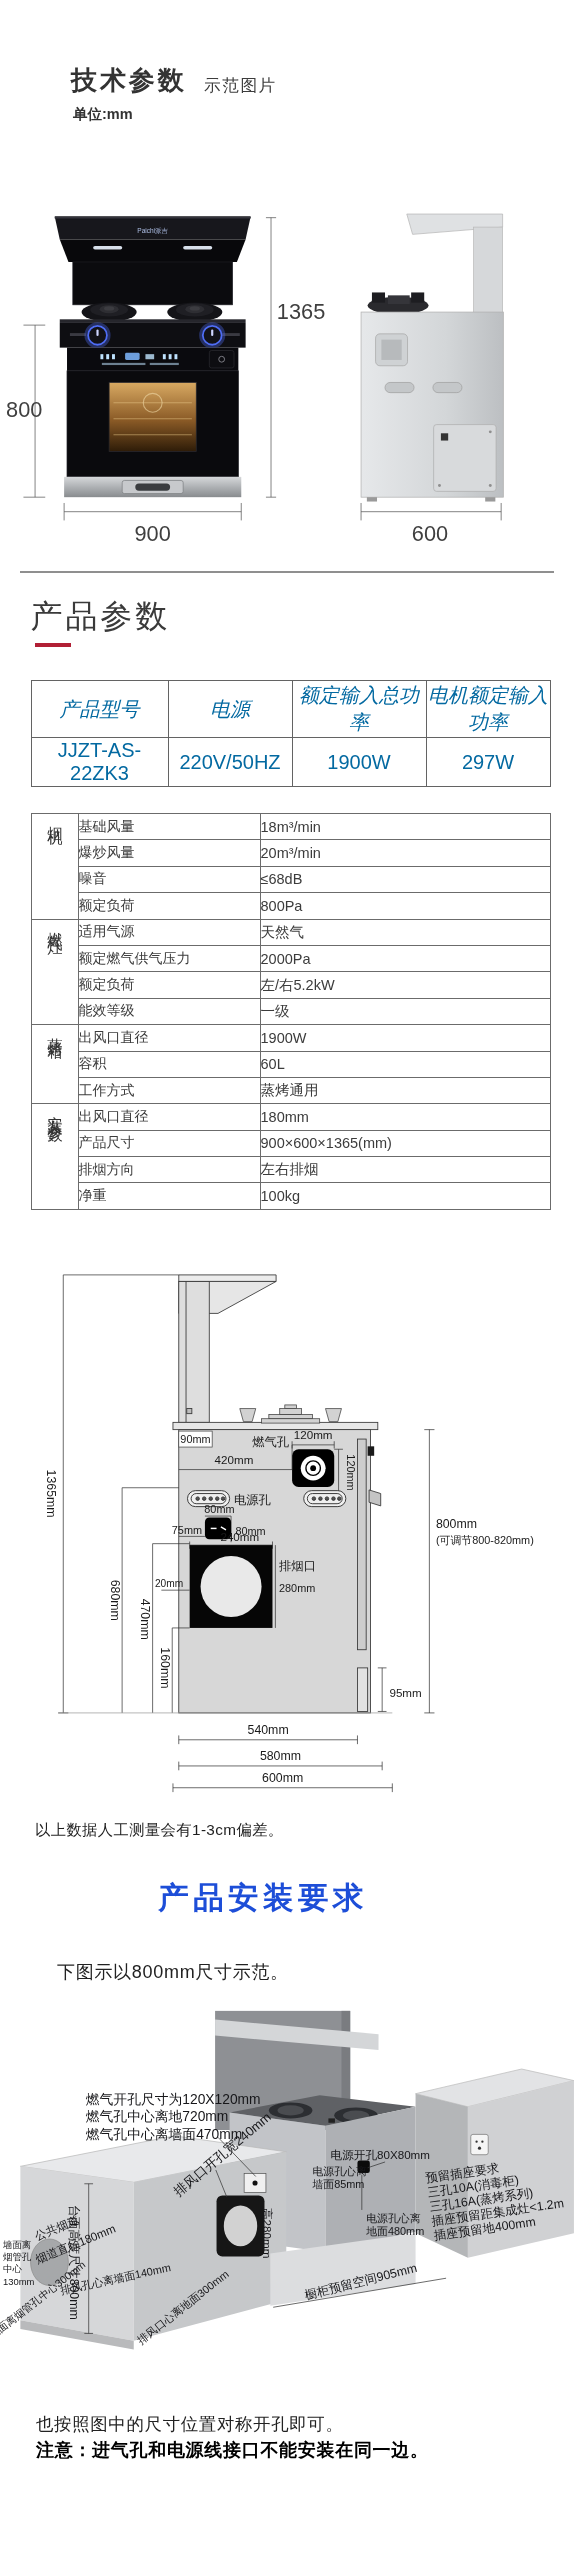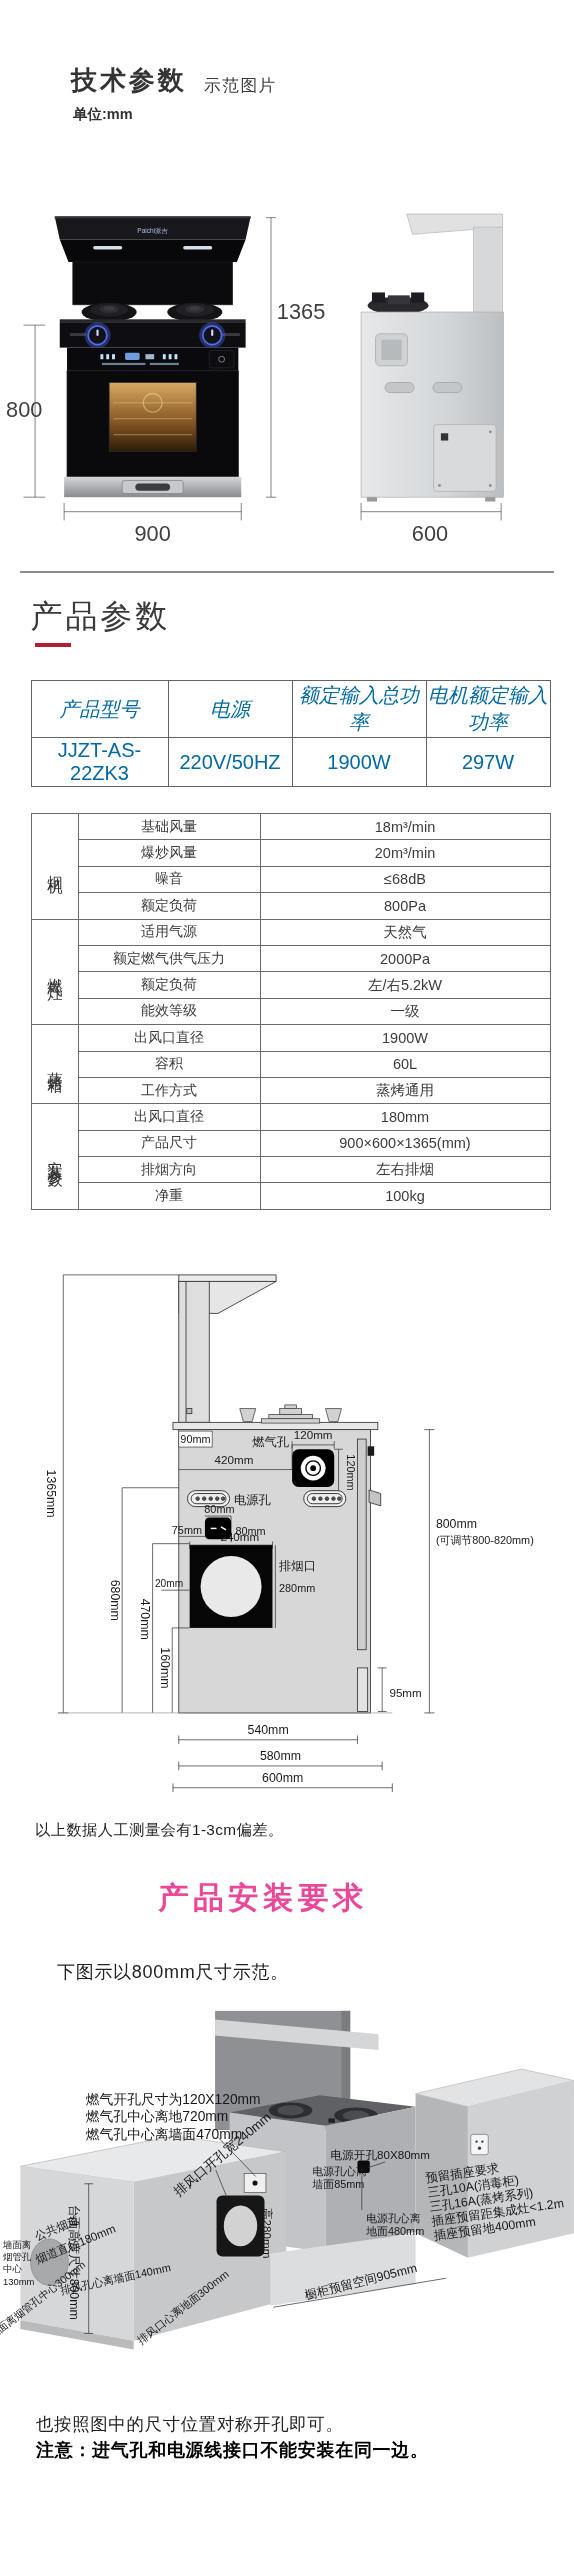--- a/index.html
+++ b/index.html
@@ -11,28 +11,28 @@
   .unit{font-size:14.5px;font-weight:700;color:#333;}
   .h2{font-size:32px;font-weight:500;letter-spacing:2.9px;color:#3a3a3a;}
   .redline{background:#b11f35;}
   .divider{background:#8f8f8f;}
   table{border-collapse:collapse;table-layout:fixed;background:#fff;}
   .t1{width:518px;border:1.5px solid #3a3a3a;}
   .t1 td{border:0.7px solid #636363;text-align:center;vertical-align:middle;height:41px;}
   .t1 .hd{font-size:20px;color:#0369a1;font-style:italic;}
   .t1 .vl{font-size:20px;color:#0369a1;margin-left:12px;}
   .t2{width:518px;border:1.5px solid #3a3a3a;}
-  .t2 td{border:0.7px solid #6b6b6b;text-align:center;vertical-align:middle;height:25.4px;
+  .t2 td{border:0.7px solid #6b6b6b;vertical-align:middle;height:25.4px;
          font-size:14px;color:#3c3c3c;padding:0;}
   .t2 td.val{font-size:14.5px;}
   .t2 td.grp{writing-mode:vertical-rl;text-orientation:upright;font-size:15.3px;
              letter-spacing:3.6px;color:#333;}
   .t2 tr.gsep td{border-top:1.5px solid #3a3a3a;}
   .note{font-size:15.3px;color:#1f1f1f;letter-spacing:0.4px;}
-  .h3{font-size:30.5px;font-weight:700;letter-spacing:4.4px;color:#ec4899;text-align:center;width:526px;}
+  .h3{font-size:30.5px;font-weight:700;letter-spacing:4.4px;color:#1d4ed8;text-align:center;width:526px;}
   .intro{font-size:18px;color:#222;letter-spacing:0.7px;}
   .foot{font-size:17.4px;color:#222;letter-spacing:0.7px;}
   .footnote{font-size:18px;color:#000;font-weight:700;letter-spacing:0.7px;}
   svg text{font-family:"Liberation Sans","DejaVu Sans",sans-serif;}
 </style>
 </head>
 <body>
 
 <div class="page">
 

